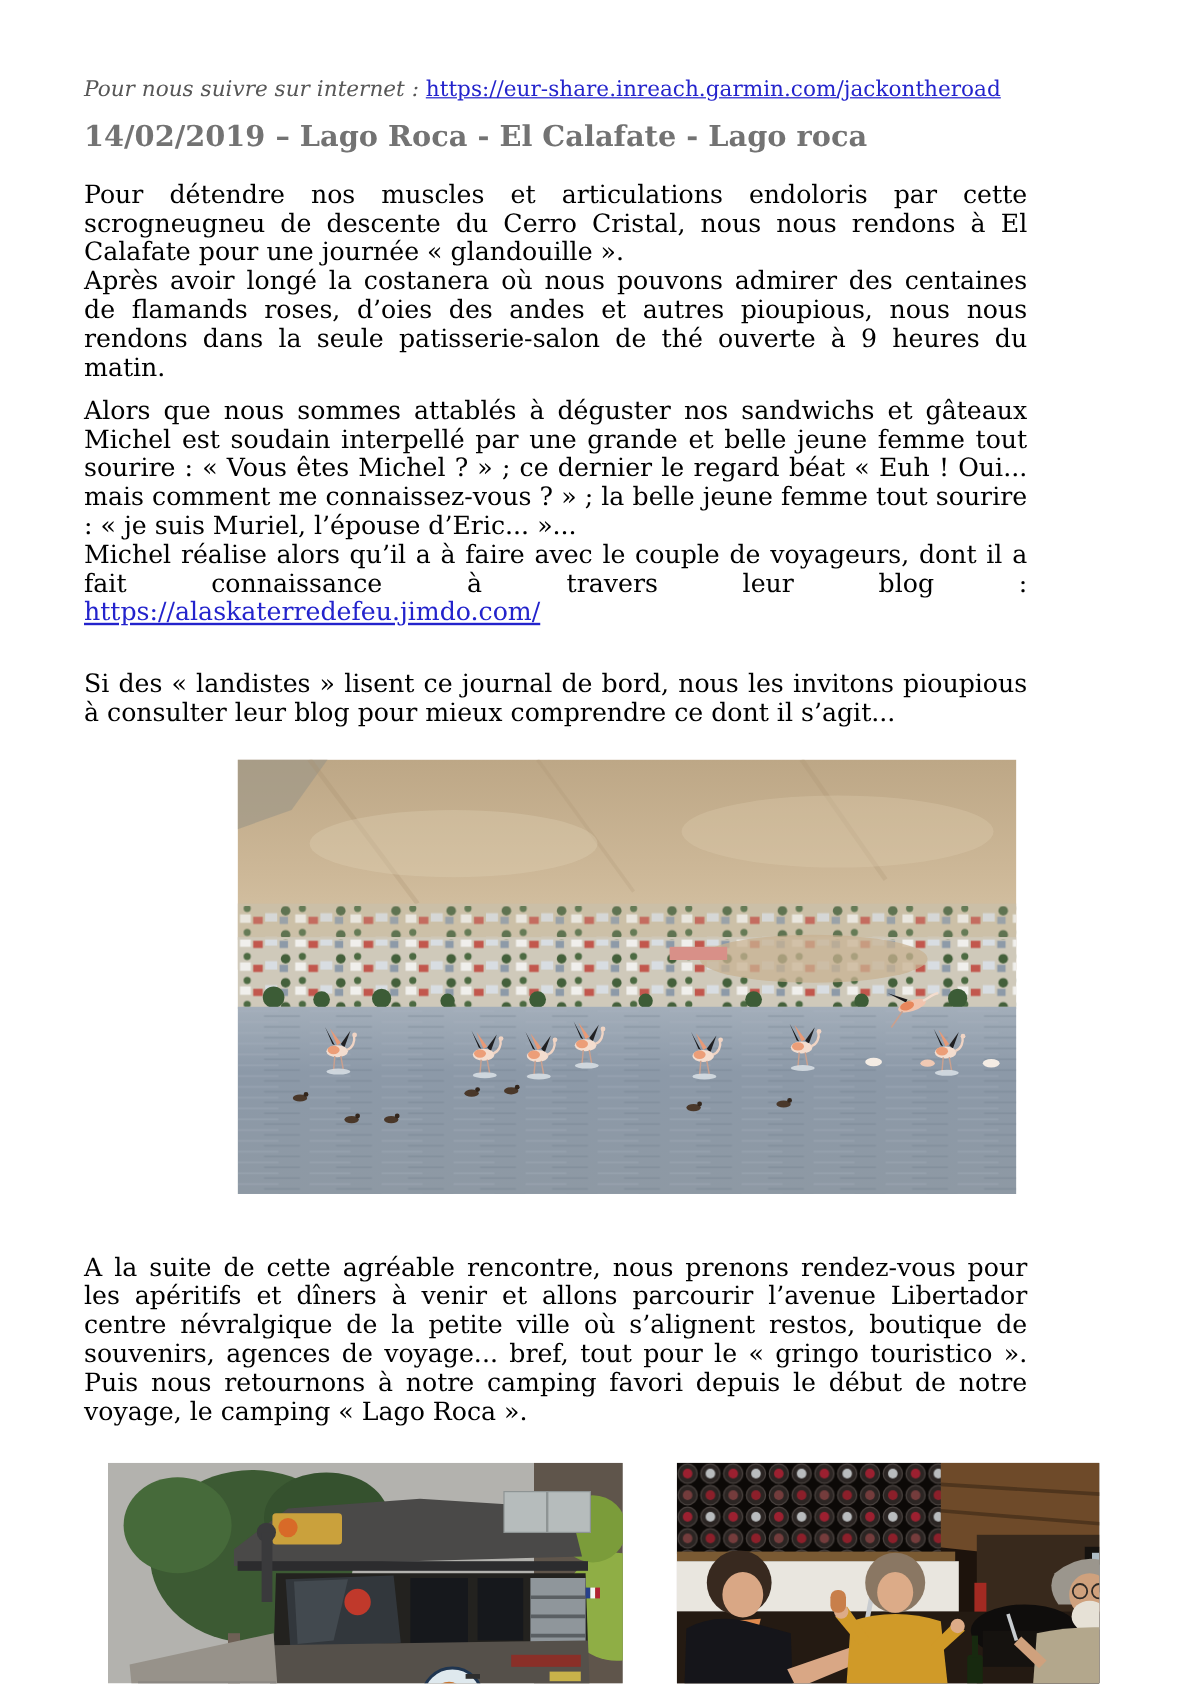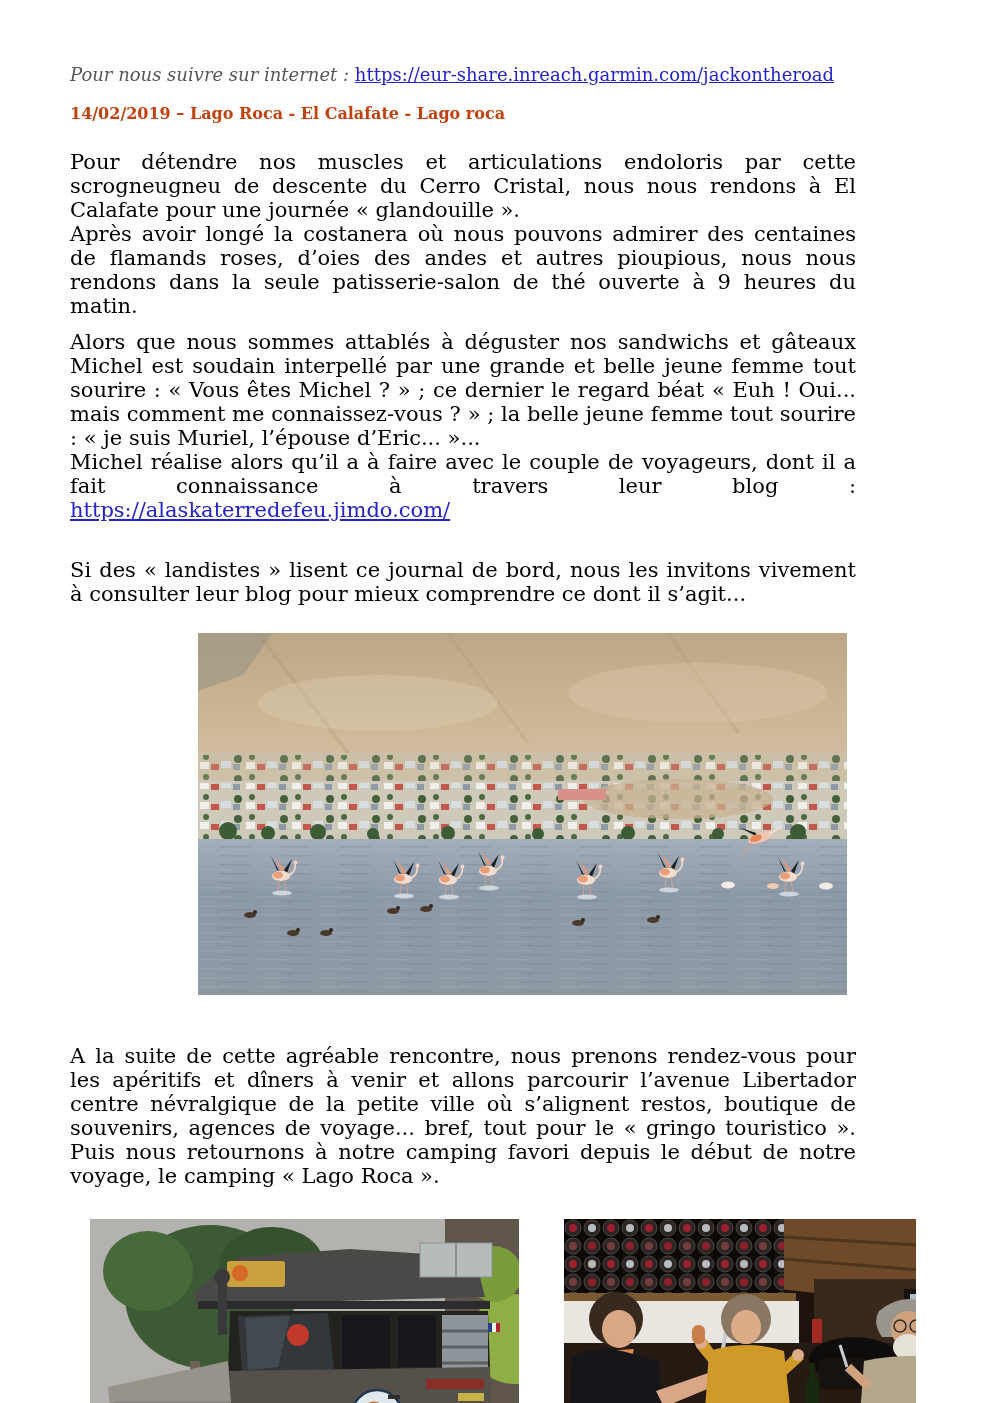--- a/index.html
+++ b/index.html
@@ -10,21 +10,21 @@
     font-family:"DejaVu Serif","Liberation Serif",serif;
     color:#000;
     overflow:hidden;
   }
   .content{padding:63px 60px 0 70px;}
   p{margin:0 0 12px 0;font-size:21px;line-height:24px;text-align:justify;}
   .intro{margin:0 0 16px 0;font-size:18px;text-align:left;}
   .intro em{color:#575757;font-style:italic;}
   a.link{color:#2323cc;text-decoration:underline;cursor:pointer;}
   h1.heading{
-    margin:0 0 25px 0;font-size:16px;line-height:22px;font-weight:bold;color:#c2410c;
+    margin:0 0 25px 0;font-size:24px;line-height:22px;font-weight:bold;color:#737373;
   }
   figure{margin:0;padding:15px;font-style:italic;}
   .flamingo-fig{margin:10px 0 34px 113px;width:649px;height:362px;}
   .photo-row{display:flex;gap:15px;margin:16px 0 0 5px;}
   .photo-row figure{display:block;}
   svg{display:block;}
 </style>
 </head>
 <body>
 
@@ -32,21 +32,21 @@
   <div class="content">
 
     <p class="intro"><em>Pour nous suivre sur internet : </em><a class="link">https://eur-share.inreach.garmin.com/jackontheroad</a></p>
 
     <h1 class="heading">14/02/2019 – Lago Roca - El Calafate - Lago roca</h1>
 
     <p><span>Pour détendre nos muscles et articulations endoloris par cette scrogneugneu de descente du Cerro Cristal, nous nous rendons à El Calafate pour une journée « glandouille ».</span><br><span>Après avoir longé la costanera où nous pouvons admirer des centaines de flamands roses, d’oies des andes et autres pioupious, nous nous rendons dans la seule patisserie-salon de thé ouverte à 9 heures du matin.</span></p>
 
     <p><span>Alors que nous sommes attablés à déguster nos sandwichs et gâteaux Michel est soudain interpellé par une grande et belle jeune femme tout sourire : « Vous êtes Michel ? » ; ce dernier le regard béat « Euh ! Oui... mais comment me connaissez-vous ? » ; la belle jeune femme tout sourire : « je suis Muriel, l’épouse d’Eric... »...</span><br><span>Michel réalise alors qu’il a à faire avec le couple de voyageurs, dont il a fait connaissance à travers leur blog : </span><a class="link">https://alaskaterredefeu.jimdo.com/</a></p>
 
-    <p><br><span>Si des « landistes » lisent ce journal de bord, nous les invitons vivement à consulter leur blog pour mieux comprendre ce dont il s’agit...</span></p>
+    <p><br><span>Si des « landistes » lisent ce journal de bord, nous les invitons pioupious à consulter leur blog pour mieux comprendre ce dont il s’agit...</span></p>
 
     <figure class="flamingo-fig" aria-label="Flamands roses s'envolant du lac devant la ville d'El Calafate au pied des collines">
       <svg viewBox="0 0 649 362" width="649" height="362">
         <defs>
           <linearGradient id="gMtn" x1="0" x2="0" y1="0" y2="1">
             <stop offset="0" stop-color="#bda786"></stop>
               <stop offset="0.55" stop-color="#cdb898"></stop>
               <stop offset="1" stop-color="#d9c9ad"></stop>
           </linearGradient>
           <linearGradient id="gWater" x1="0" x2="0" y1="0" y2="1">

